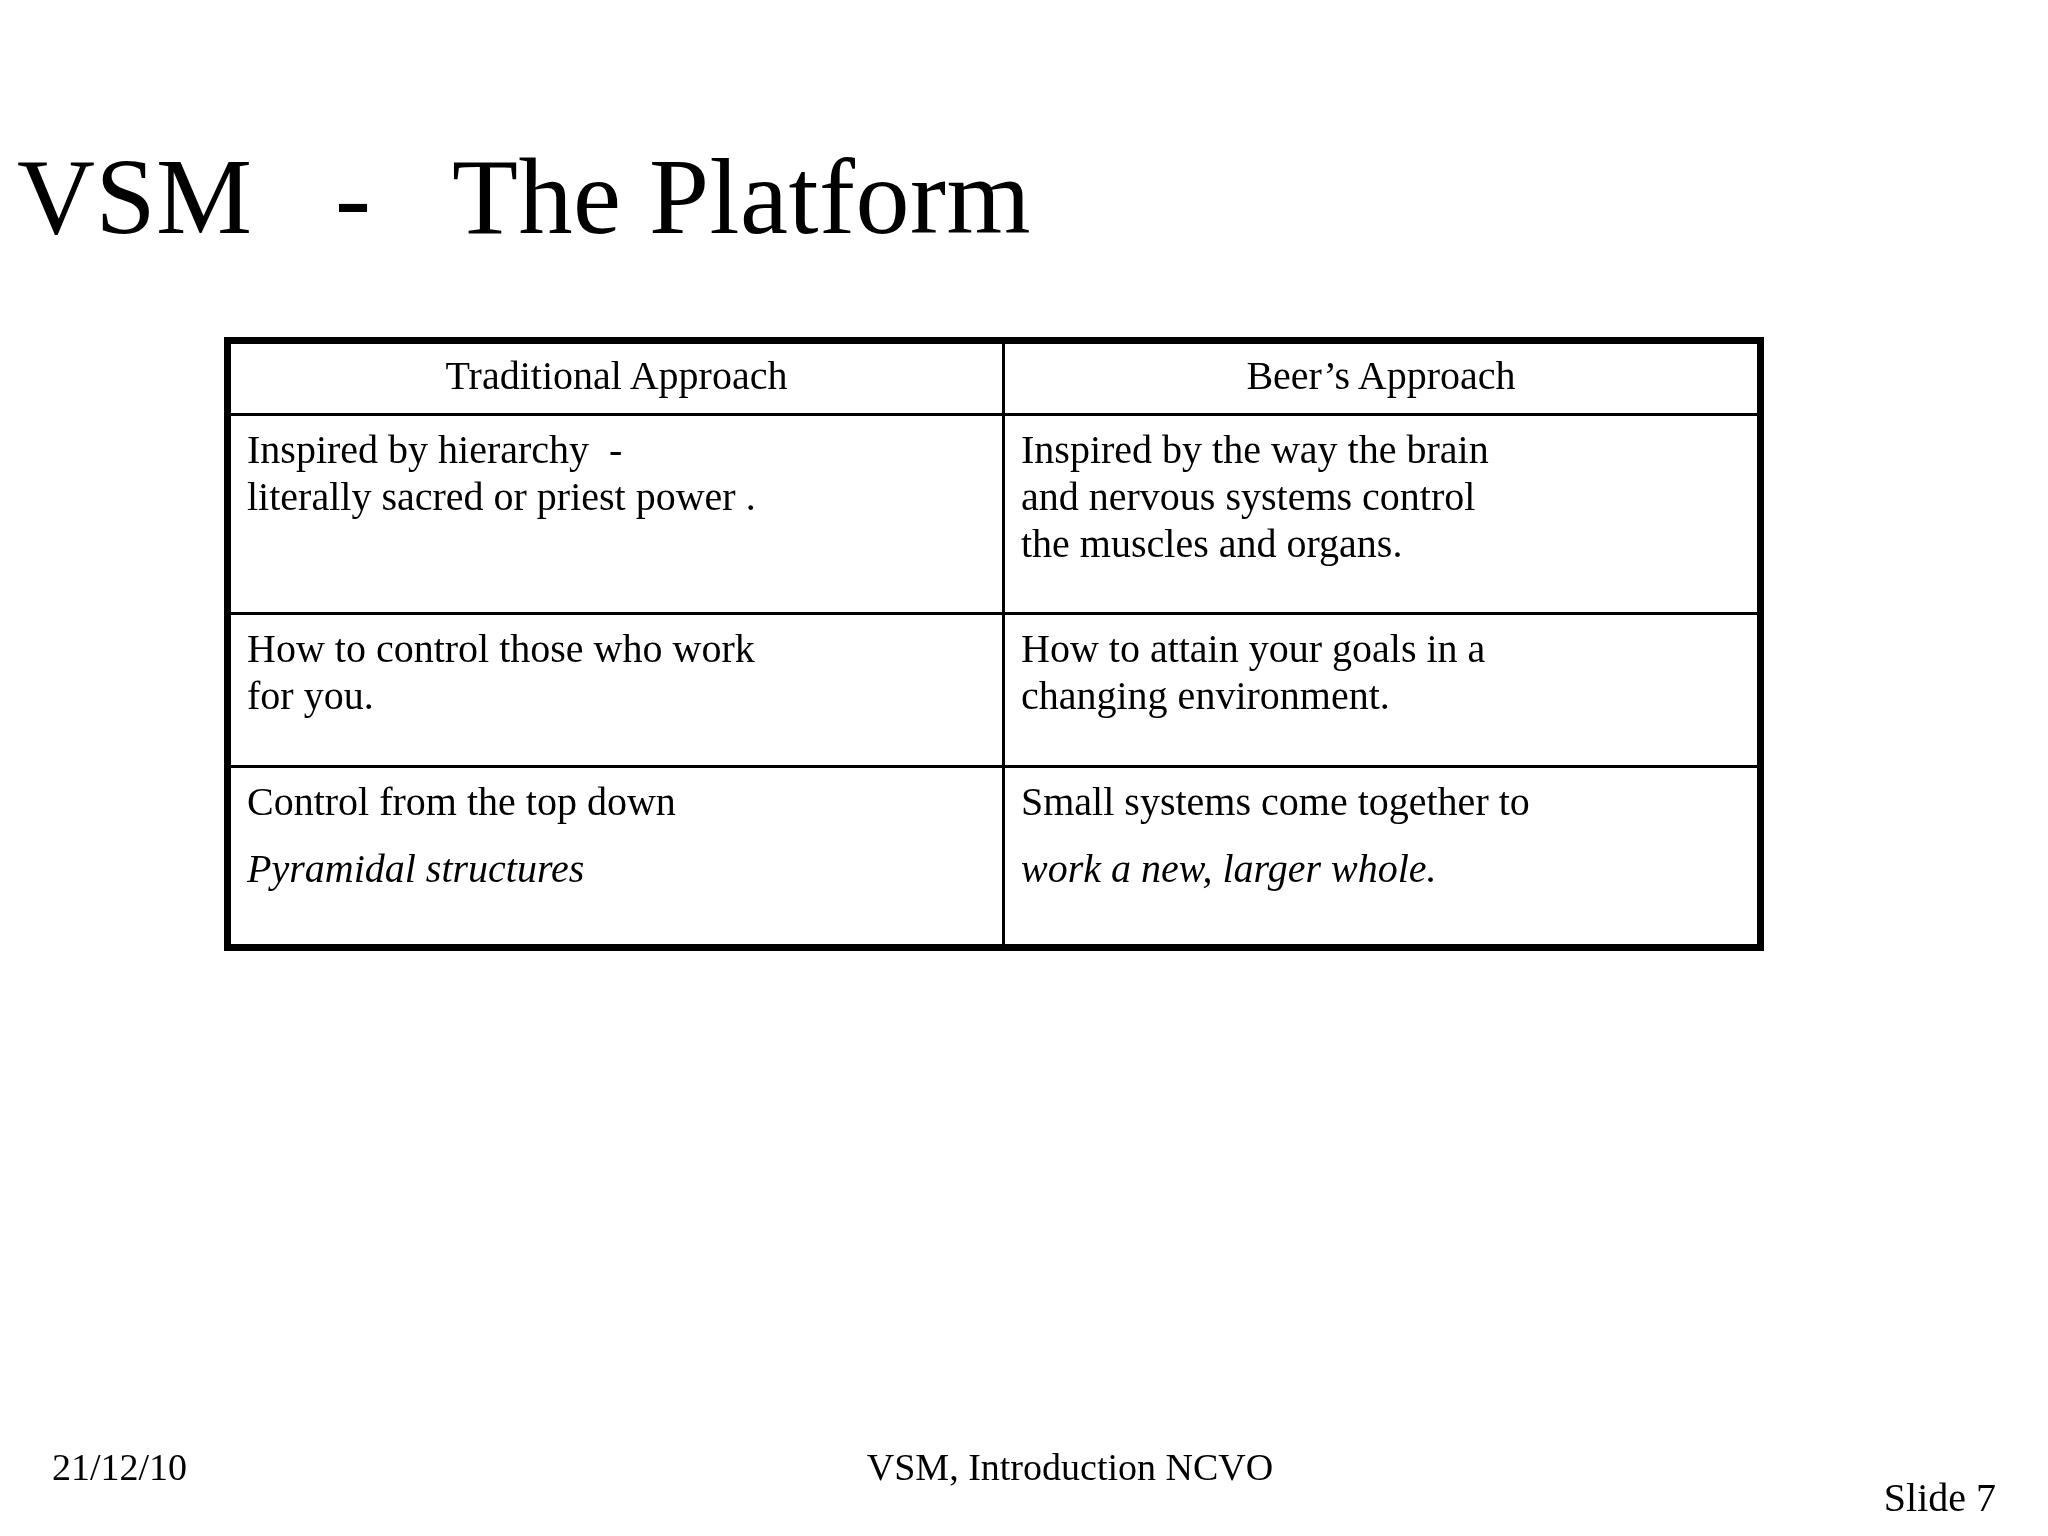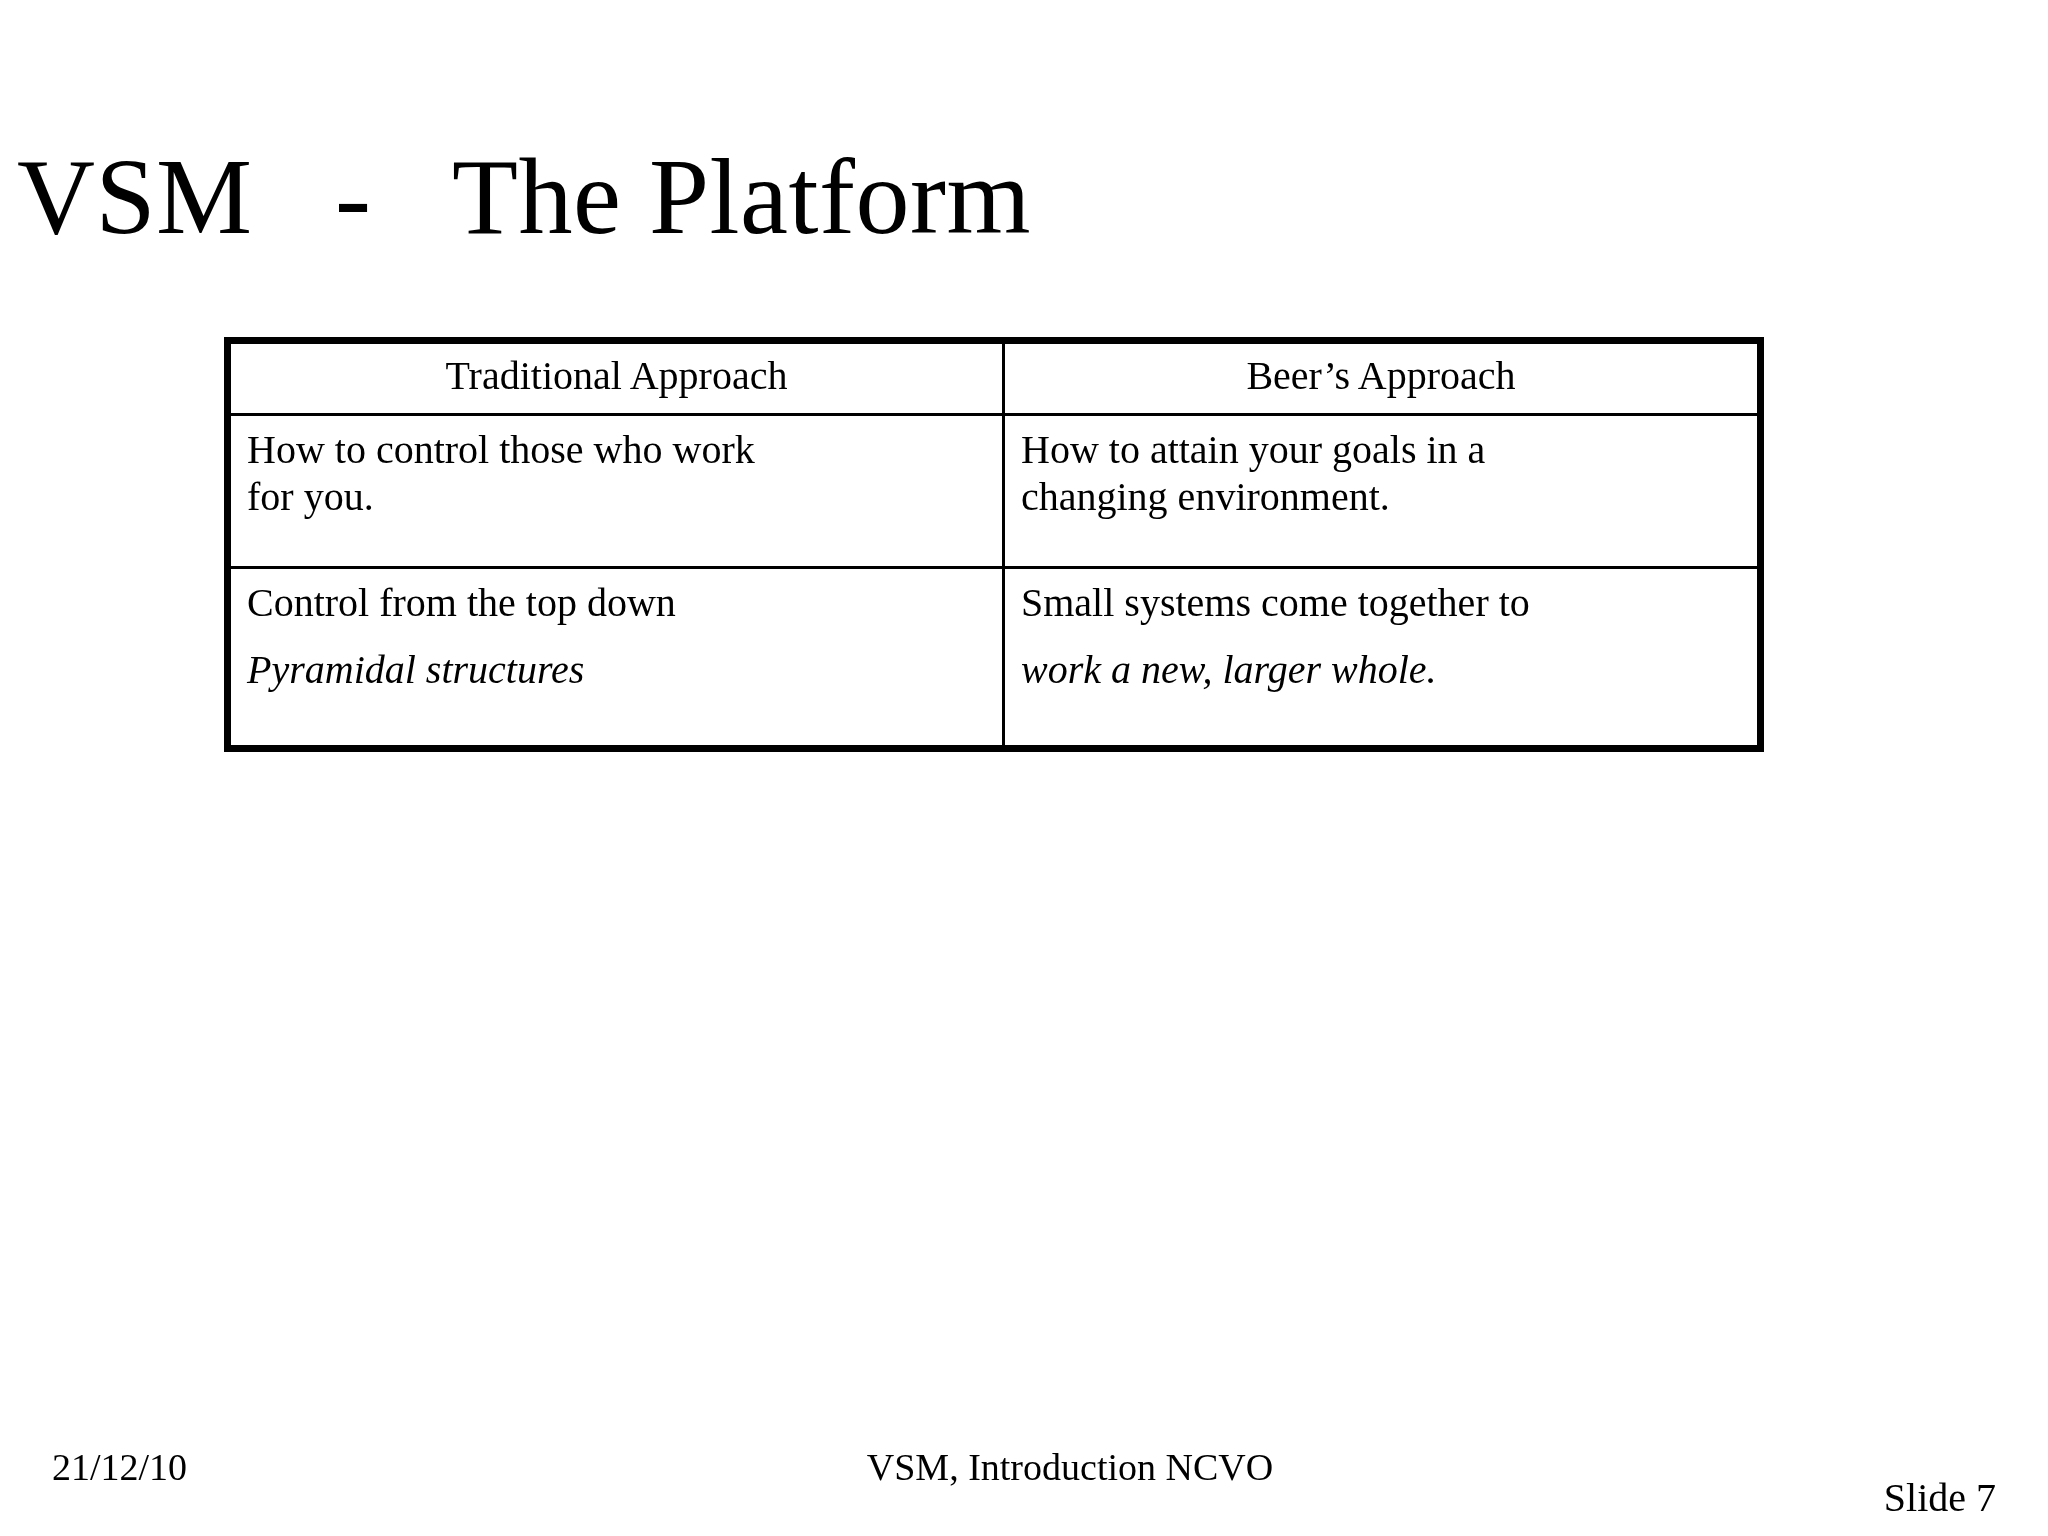--- a/index.html
+++ b/index.html
@@ -134,20 +134,31 @@
       <col class="col-right">
     </colgroup>
     <thead>
       <tr>
         <th>Traditional Approach</th>
         <th>Beer’s Approach</th>
       </tr>
     </thead>
     <tbody>
 
+      <tr class="row-h1">
+        <td>
+          <span class="cell-line">Inspired by hierarchy  -</span>
+          <span class="cell-line">literally sacred or priest power .</span>
+        </td>
+        <td>
+          <span class="cell-line">Inspired by the way the brain</span>
+          <span class="cell-line">and nervous systems control</span>
+          <span class="cell-line">the muscles and organs.</span>
+        </td>
+      </tr>
 
       <tr class="row-h2">
         <td>
           <span class="cell-line">How to control those who work</span>
           <span class="cell-line">for you.</span>
         </td>
         <td>
           <span class="cell-line">How to attain your goals in a</span>
           <span class="cell-line">changing environment.</span>
         </td>

